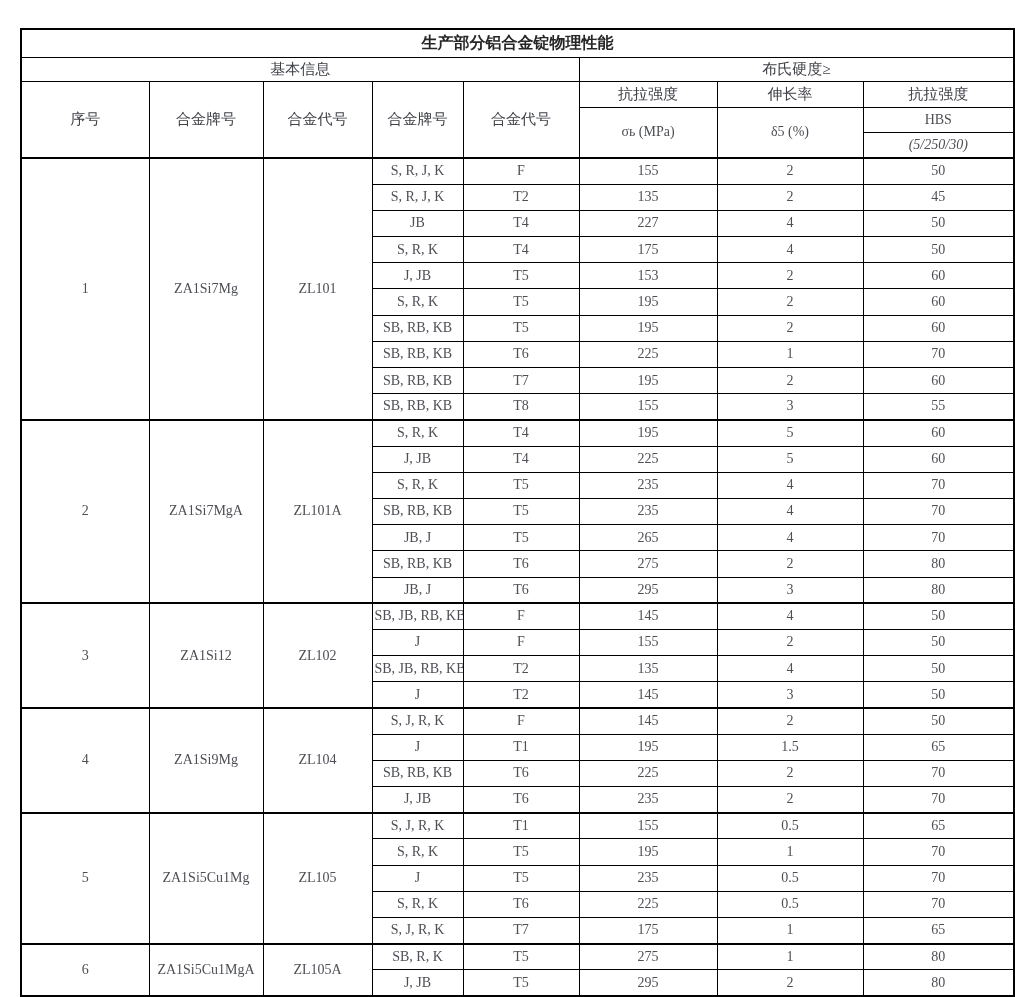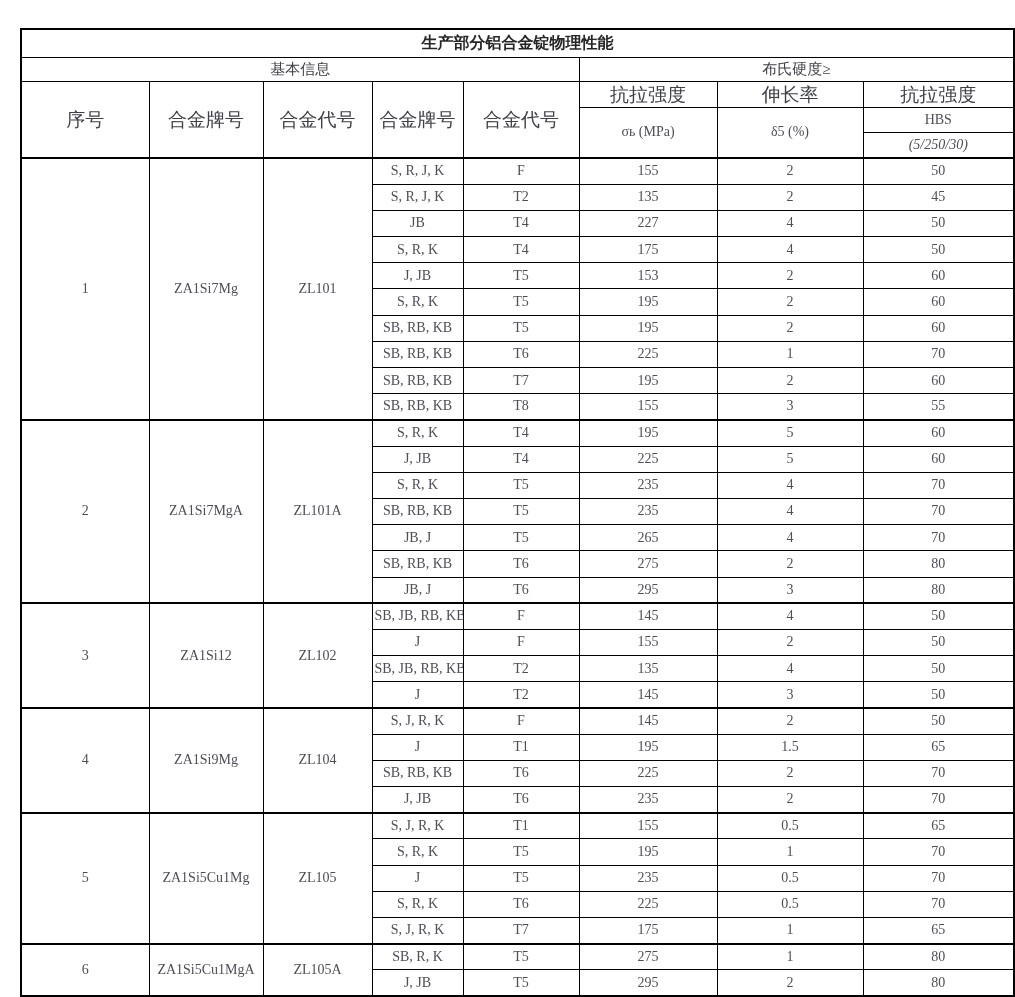--- a/index.html
+++ b/index.html
@@ -43,21 +43,21 @@
     font-weight: bold;
     font-size: 16px;
     color: #262626;
     border-bottom: 1px solid #000;
   }
   tr.section-row th {
     height: 23px;
     font-size: 15px;
     color: #3f4147;
   }
-  tr.head-row1 th { height: 25px; font-size: 19px; color: #3f4147; margin-top: 44px; }
+  tr.head-row1 th { height: 25px; font-size: 15px; color: #3f4147; margin-top: 44px; }
   tr.head-row2 th { height: 24px; }
   tr.head-row3 th { height: 24px; font-style: italic; }
   tbody tr { height: 26.2px; }
   tbody tr:first-child td { border-top: 2px solid #000; }
   tr.group-start td { border-top: 2px solid #000; }
   td.merged-cell { background: #ffffff; }
 </style>
 </head>
 <body>
 

